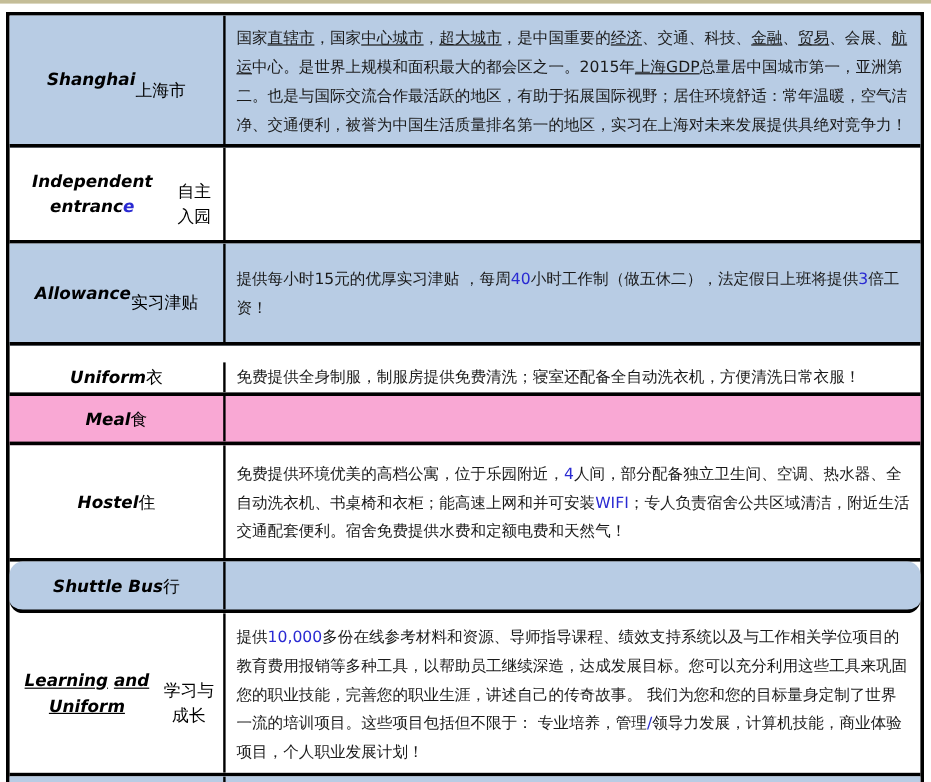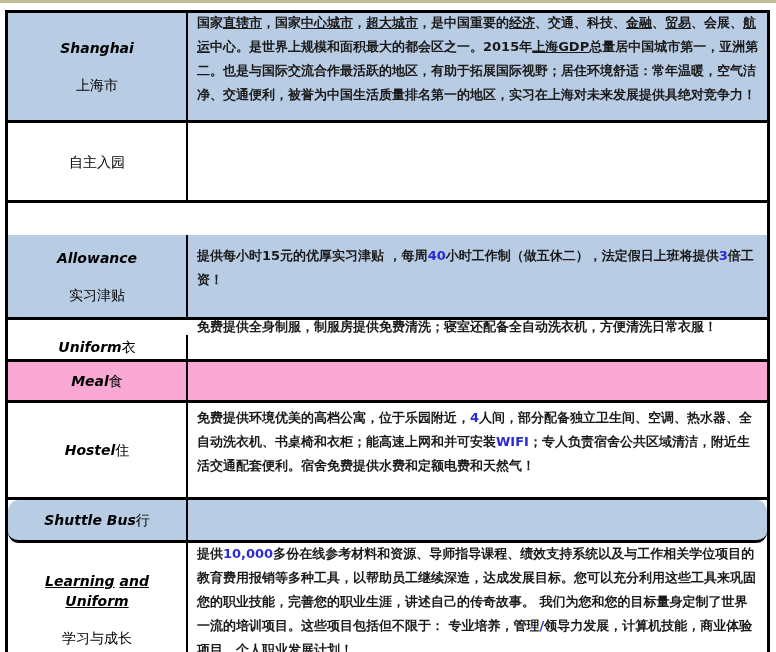--- a/index.html
+++ b/index.html
@@ -10,26 +10,26 @@
   }
   .top-rule{position:absolute;top:0;left:0;width:776px;height:3px;}
   .tbl{
     position:absolute;top:10px;left:5px;width:759px;
     border:3px solid #000;border-bottom:none;background:#fff;
   }
   .row{display:flex;border-bottom:3px solid #000;overflow:hidden;}
   .row.shaded{background:#B8CCE4;}
   .cell-h{
     flex:0 0 180px;width:180px;border-right:2px solid #000;
-    display:flex;flex-direction:column;justify-content:center;align-items:center;
+    display:flex;flex-direction:row;justify-content:center;align-items:center;
     text-align:center;padding:2px 4px;box-sizing:border-box;
   }
   .cell-d{
     flex:1;display:flex;align-items:center;
-    padding:4px 8px 20px 9px;box-sizing:border-box;font-weight:bold;
+    padding:4px 8px 0 9px;box-sizing:border-box;
   }
   .desc{
     font-size:13px;line-height:24px;color:#1a1a1a;
     white-space:pre-wrap;word-break:break-all;text-align:left;width:100%;
   }
   .hline{line-height:19px;white-space:pre-wrap;}
   .hline + .hline{margin-top:17px;}
   .en{font-weight:bold;font-style:italic;font-size:14px;color:#000;}
   .zh{font-weight:normal;font-style:normal;font-size:14px;color:#000;}
   .u{text-decoration:underline;}
@@ -45,24 +45,25 @@
     <div class="cell-h">
         <div class="hline"><span class="en">Shanghai</span></div>
         <div class="hline"><span class="zh">上海市</span></div>
       </div>
     <div class="cell-d">
         <div class="desc"><span class="">国家</span><span class="u">直辖市</span><span class="">，国家</span><span class="u">中心城市</span><span class="">，</span><span class="u">超大城市</span><span class="">，是中国重要的</span><span class="u">经济</span><span class="">、交通、科技、</span><span class="u">金融</span><span class="">、</span><span class="u">贸易</span><span class="">、会展、</span><span class="u">航运</span><span class="">中心。是世界上规模和面积最大的都会区之一。2015年</span><span class="u">上海GDP</span><span class="">总量居中国城市第一，亚洲第二。也是与国际交流合作最活跃的地区，有助于拓展国际视野；居住环境舒适：常年温暖，空气洁净、交通便利，被誉为中国生活质量排名第一的地区，实习在上海对未来发展提供具绝对竞争力！</span></div>
       </div>
   </div>
     <div class="row" style="height: 77px;">
     <div class="cell-h">
+        <div class="hline"><span class="en">Independent  entranc</span><span class="en blue">e</span></div>
         <div class="hline"><span class="zh">自主入园</span></div>
       </div>
   </div>
-    <div class="row shaded" style="background: rgb(184, 204, 228); height: 82px; margin-top: 32px;">
+    <div class="row shaded" style="background: rgb(184, 204, 228); height: 82px;">
     <div class="cell-h">
         <div class="hline"><span class="en">Allowance</span></div>
         <div class="hline"><span class="zh">实习津贴</span></div>
       </div>
     <div class="cell-d">
         <div class="desc"><span class="">提供每小时15元的优厚实习津贴 ，每周</span><span class="blue">40</span><span class="">小时工作制（做五休二），法定假日上班将提供</span><span class="blue">3</span><span class="">倍工资！</span></div>
       </div>
   </div>
     <div class="row" style="height: 39px; align-items: flex-end;">
     <div class="cell-h">

